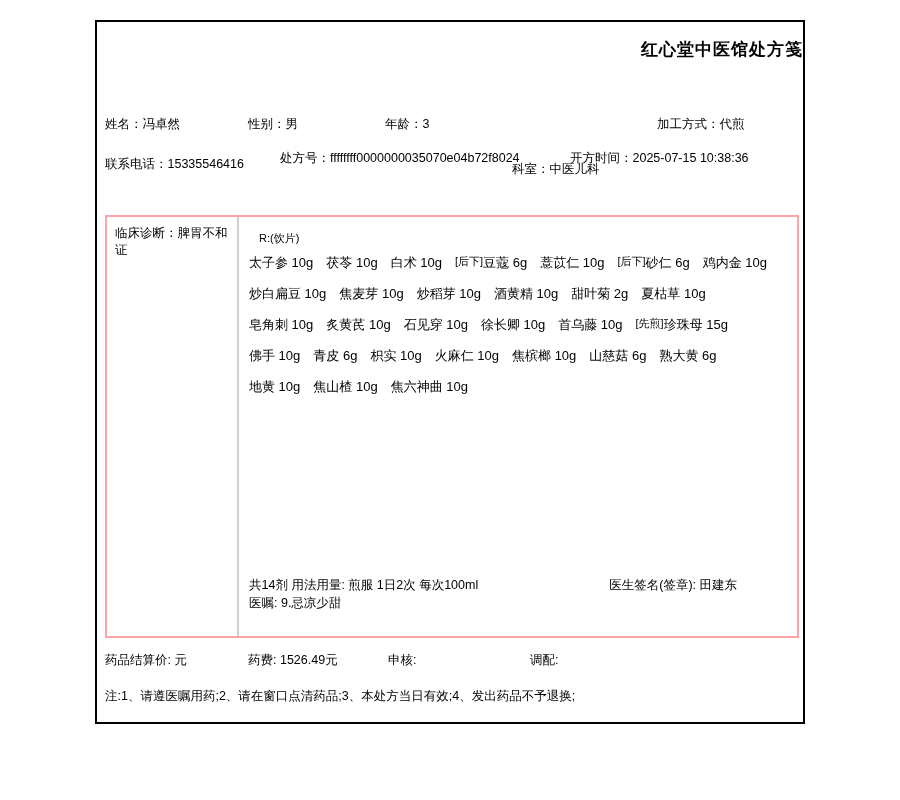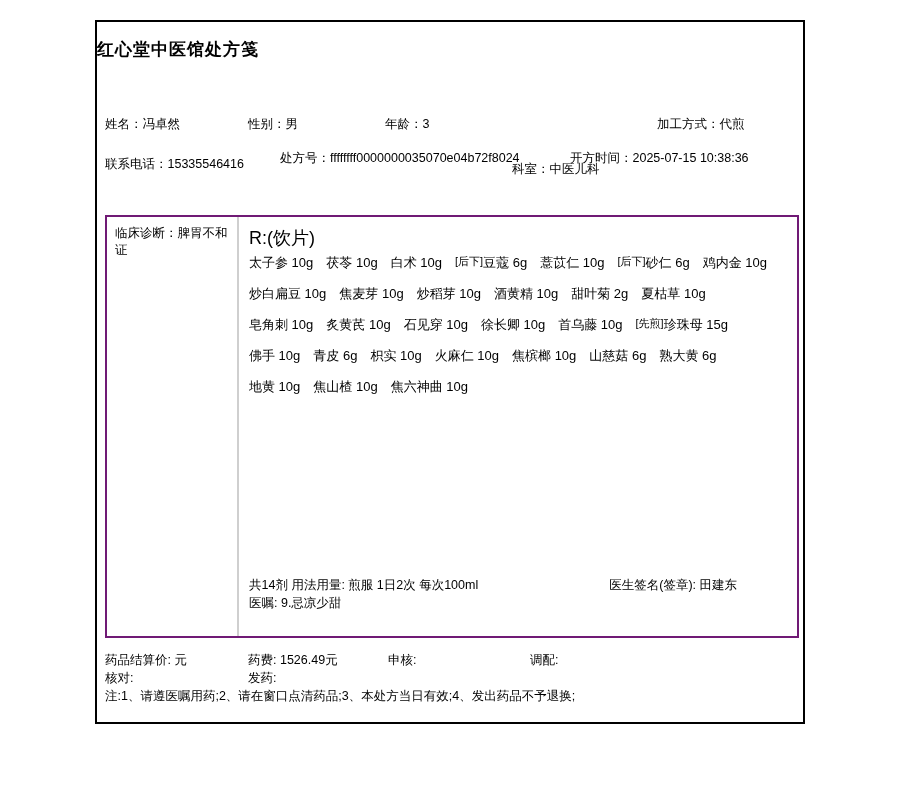--- a/index.html
+++ b/index.html
@@ -7,48 +7,48 @@
     width:900px;height:800px;position:relative;overflow:hidden;
     font-family:"Liberation Sans","DejaVu Sans",sans-serif;
     color:#000;
     -webkit-font-smoothing:none;
   }
   .doc{
     position:absolute;left:95px;top:20px;width:706px;height:700px;
     border:2px solid #000;background:#fff;
   }
   .title{
-    position:absolute;top:16px;left:0;right:0;text-align:left;
+    position:absolute;top:16px;left:0;right:0;text-align:right;
     font-size:17px;font-weight:bold;letter-spacing:1px;
   }
   .info-row{position:absolute;left:0;right:0;height:18px;font-size:12.5px;}
   .info-row .seg{position:absolute;top:0;white-space:nowrap;}
   .info-row1{top:94px;}
   .info-row1 .seg:nth-child(1){left:8px;}
   .info-row1 .seg:nth-child(2){left:151px;}
   .info-row1 .seg:nth-child(3){left:288px;}
   .info-row1 .seg:nth-child(4){left:415px;margin-top:45px;}
   .info-row1 .seg:nth-child(5){left:560px;}
   .info-row2{top:128px;}
   .info-row2 .seg:nth-child(1){left:8px;margin-top:6px;}
   .info-row2 .seg:nth-child(2){left:183px;}
   .info-row2 .seg:nth-child(3){left:473px;}
   .rx-box{
     position:absolute;left:8px;top:193px;width:690px;height:419px;
-    border:2px solid #701a75;display:flex;align-items:stretch;
+    border:2px solid #fca5a5;display:flex;align-items:stretch;
   }
   .diag-cell{
     width:118px;padding:8px 4px 0 8px;border-right:2px solid #cfcfcf;
     font-size:12.5px;line-height:17px;
   }
   .rx-cell{
     flex:1;display:flex;flex-direction:column;
     padding:12px 8px 24px 10px;
   }
-  .rx-header{font-size:18px;line-height:18px;}
+  .rx-header{font-size:11px;line-height:18px;margin-left:10px;}
   .med-rows{margin-top:6px;}
   .med-row{display:flex;gap:13px;align-items:flex-end;margin-bottom:12px;}
   .med-item{display:flex;flex-direction:row;align-items:center;}
   .med-note{height:19px;font-size:11px;line-height:16px;white-space:nowrap;}
   .med-text{font-size:13px;line-height:18px;white-space:nowrap;}
   .usage-block{margin-top:auto;font-size:12.5px;}
   .usage-line{display:flex;line-height:17px;white-space:nowrap;}
   .usage-line .signature{margin-left:auto;margin-right:52px;}
   .advice-line{line-height:18px;}
   .footer-row{position:absolute;left:0;right:0;height:18px;font-size:12.5px;}
@@ -224,19 +224,15 @@
       </div>
     </div>
   </div>
 
   <div class="footer-row footer-row1">
       <span class="seg">药品结算价: 元</span>
       <span class="seg">药费: 1526.49元</span>
       <span class="seg">申核:</span>
       <span class="seg">调配:</span>
     </div>
-  <div class="footer-row footer-row2">
-      <span class="seg">核对:</span>
-      <span class="seg">发药:</span>
-    </div>
   <div class="footer-note">注:1、请遵医嘱用药;2、请在窗口点清药品;3、本处方当日有效;4、发出药品不予退换;</div>
 
 </div>
 
 </body></html>

